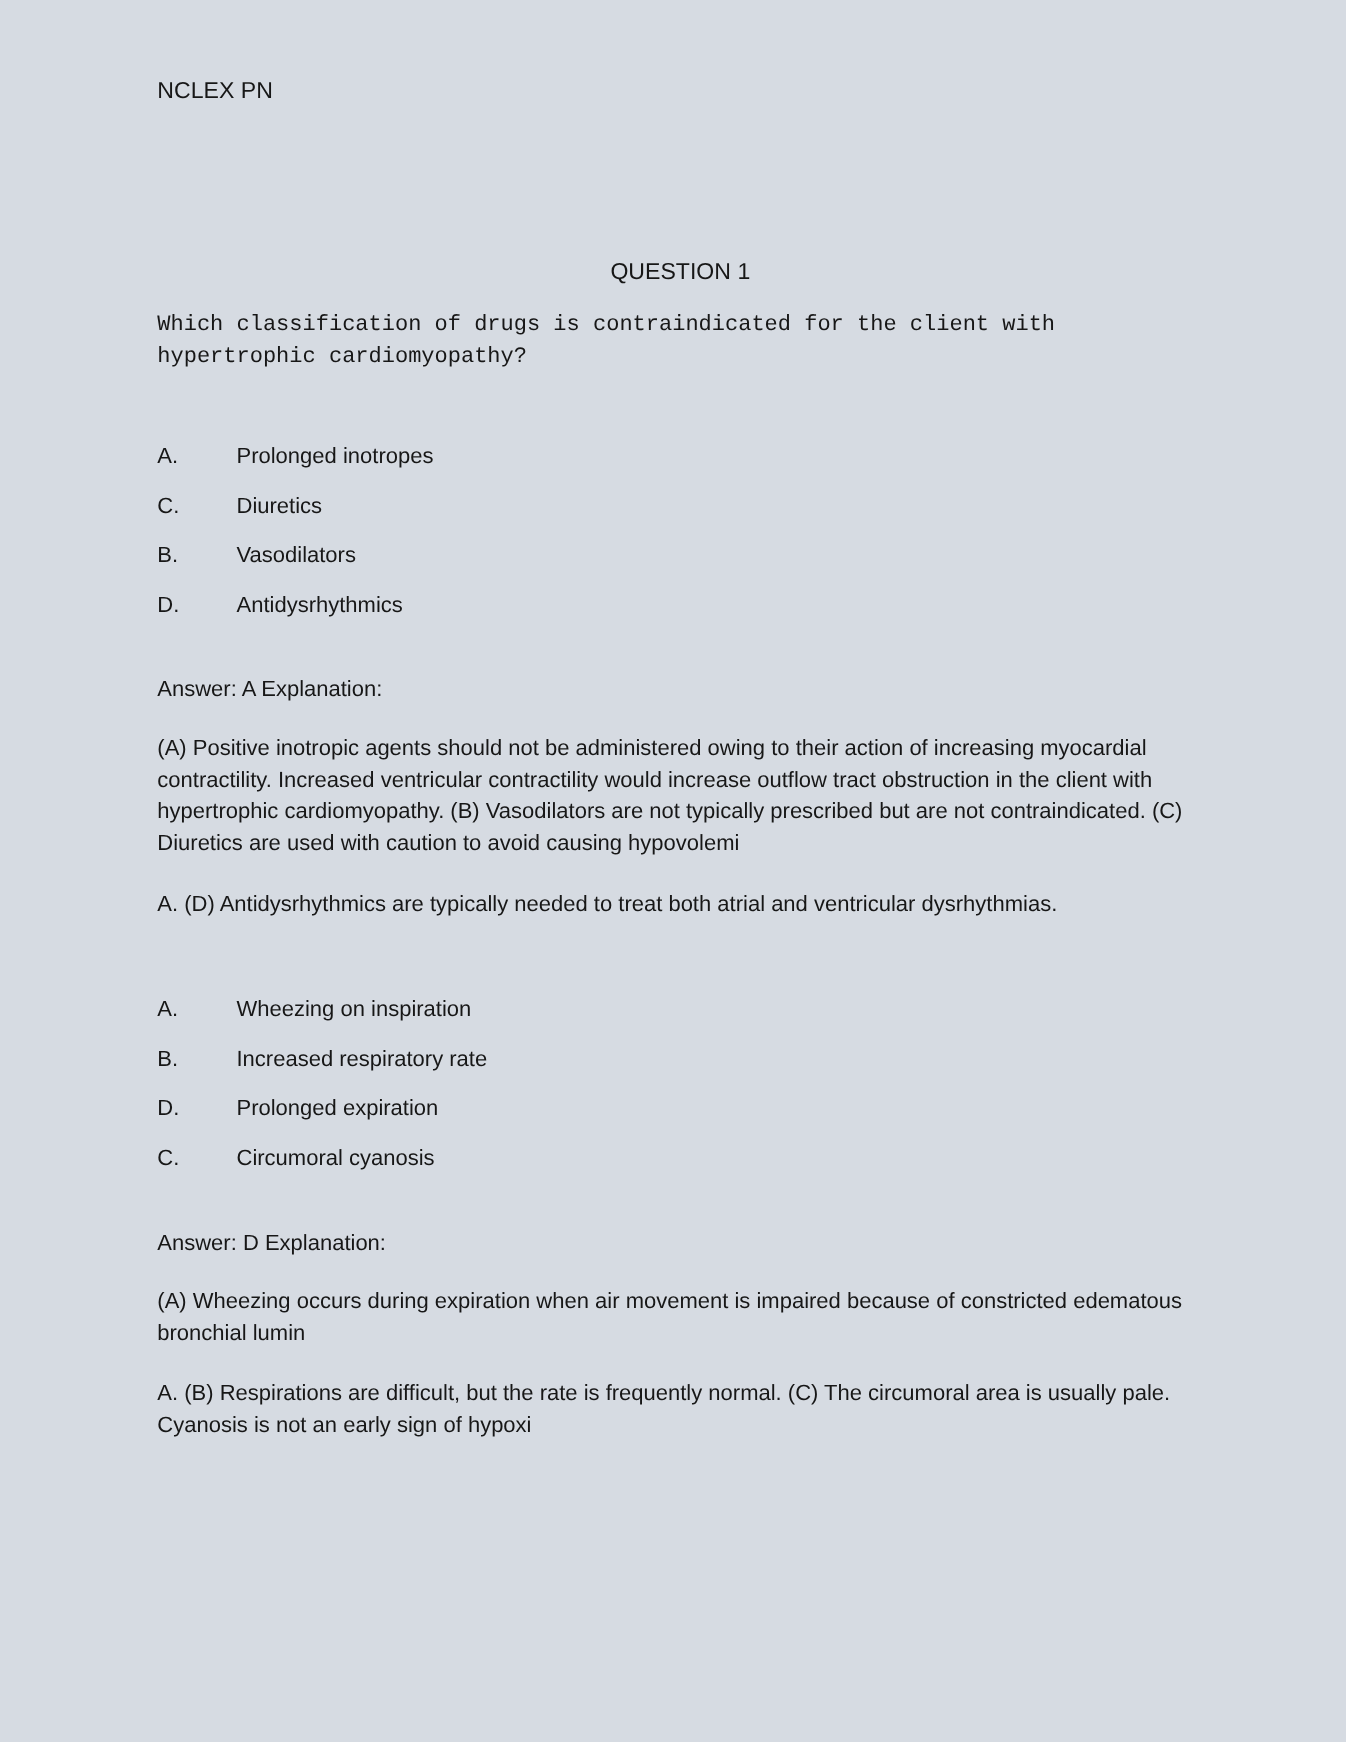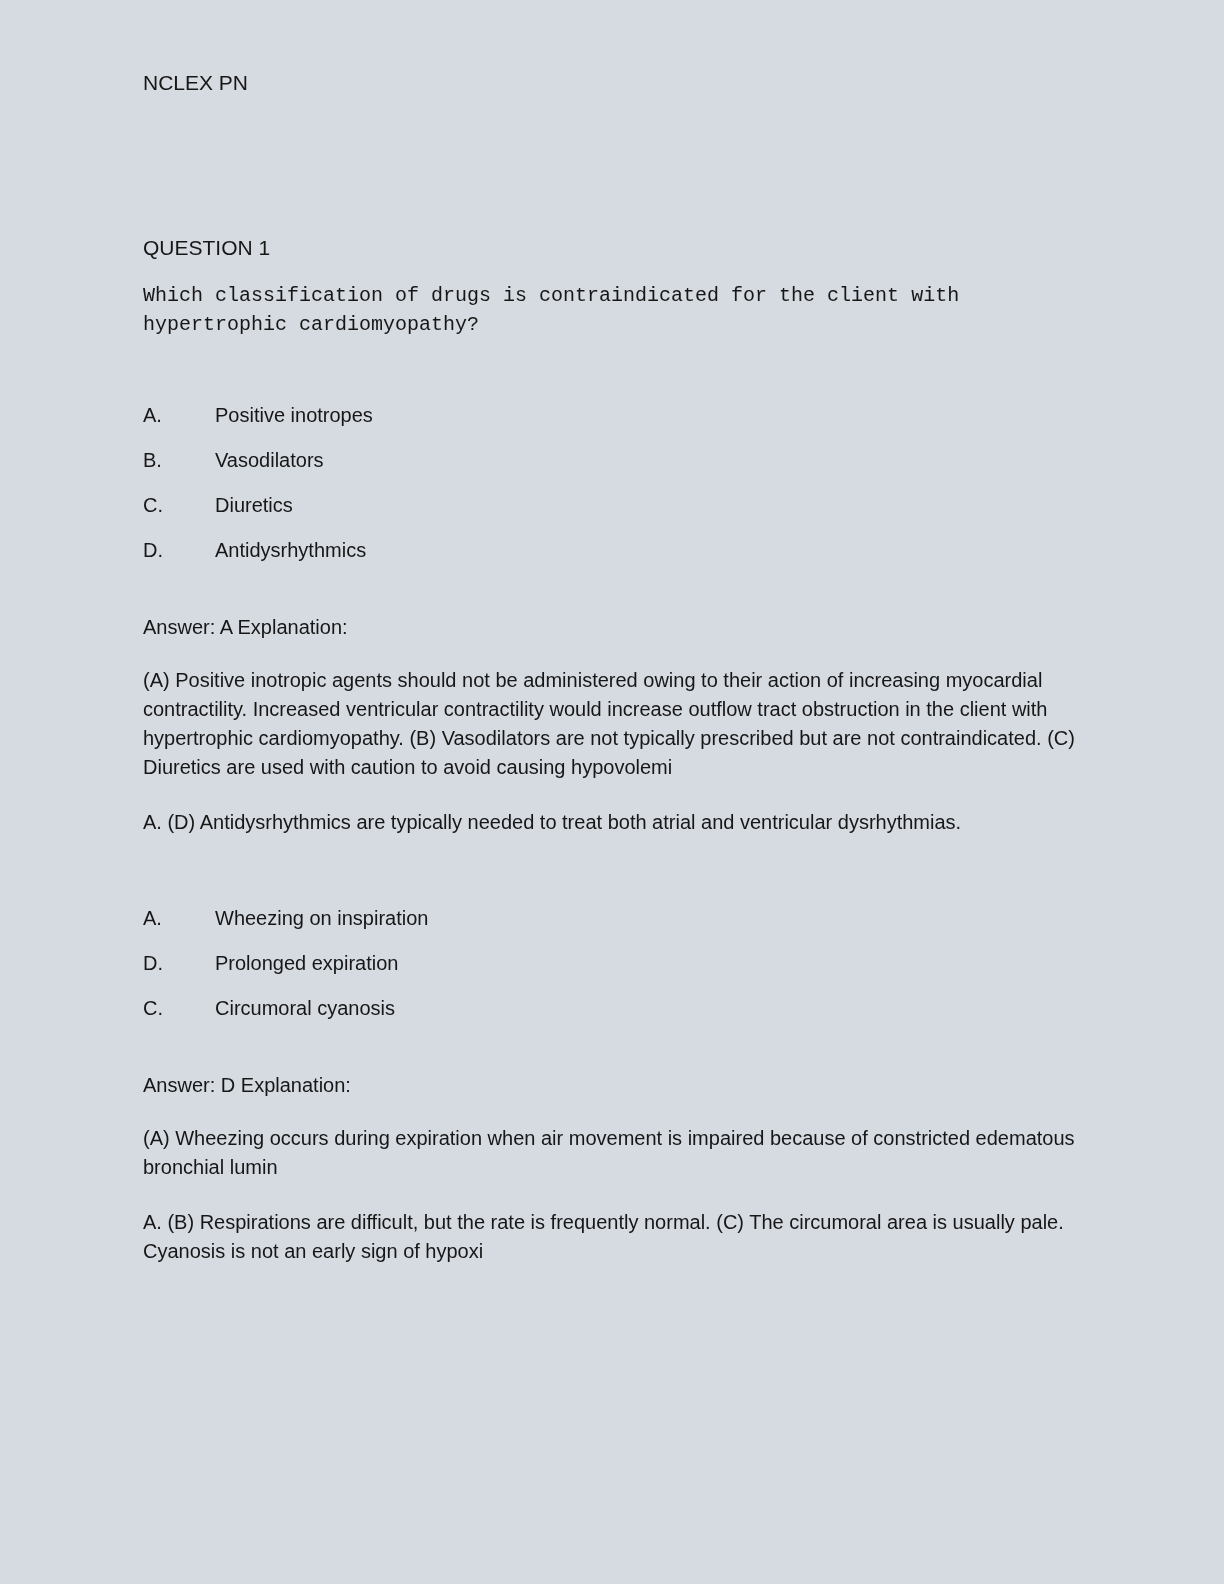--- a/index.html
+++ b/index.html
@@ -20,20 +20,21 @@
   }
   .doc-header {
     font-size: 21px;
     line-height: 26px;
     margin-bottom: 139px;
   }
   .q-label {
     font-size: 21px;
     line-height: 25px;
     margin-bottom: 21px;
+    text-align: center;
   }
   .q-text {
     font-size: 20px;
     line-height: 29px;
     margin-bottom: 66px;
     font-family: Liberation Mono, monospace;
   }
   .option {
     font-size: 20px;
     line-height: 21px;
@@ -65,45 +66,48 @@
   <div class="content">
 
     <div class="doc-header">NCLEX PN</div>
 
     <section>
       <div class="q-label">QUESTION 1</div>
       <p class="q-text">Which classification of drugs is contraindicated for the client with hypertrophic cardiomyopathy?</p>
 
       <div>
         <div class="option">
-          <span class="opt-letter">A.</span><span>Positive inotropes</span>
+          <span class="opt-letter">A.</span><span>Prolonged inotropes</span>
+        </div>
+        <div class="option">
+          <span class="opt-letter">C.</span><span>Diuretics</span>
         </div>
         <div class="option">
           <span class="opt-letter">B.</span><span>Vasodilators</span>
-        </div>
-        <div class="option">
-          <span class="opt-letter">C.</span><span>Diuretics</span>
         </div>
         <div class="option">
           <span class="opt-letter">D.</span><span>Antidysrhythmics</span>
         </div>
       </div>
 
       <p class="answer-heading">Answer: A Explanation:</p>
       <p class="expl">(A) Positive inotropic agents should not be administered owing to their action of increasing myocardial contractility. Increased ventricular contractility would increase outflow tract obstruction in the client with hypertrophic cardiomyopathy. (B) Vasodilators are not typically prescribed but are not contraindicated. (C) Diuretics are used with caution to avoid causing hypovolemi</p>
       <p class="expl">A. (D) Antidysrhythmics are typically needed to treat both atrial and ventricular dysrhythmias.</p>
     </section>
 
     <section class="question-block-2">
 
       <div>
         <div class="option">
           <span class="opt-letter">A.</span><span>Wheezing on inspiration</span>
         </div>
         <div class="option">
+          <span class="opt-letter">B.</span><span>Increased respiratory rate</span>
+        </div>
+        <div class="option">
           <span class="opt-letter">D.</span><span>Prolonged expiration</span>
         </div>
         <div class="option">
           <span class="opt-letter">C.</span><span>Circumoral cyanosis</span>
         </div>
       </div>
 
       <p class="answer-heading">Answer: D Explanation:</p>
       <p class="expl">(A) Wheezing occurs during expiration when air movement is impaired because of constricted edematous bronchial lumin</p>
       <p class="expl">A. (B) Respirations are difficult, but the rate is frequently normal. (C) The circumoral area is usually pale. Cyanosis is not an early sign of hypoxi</p>

